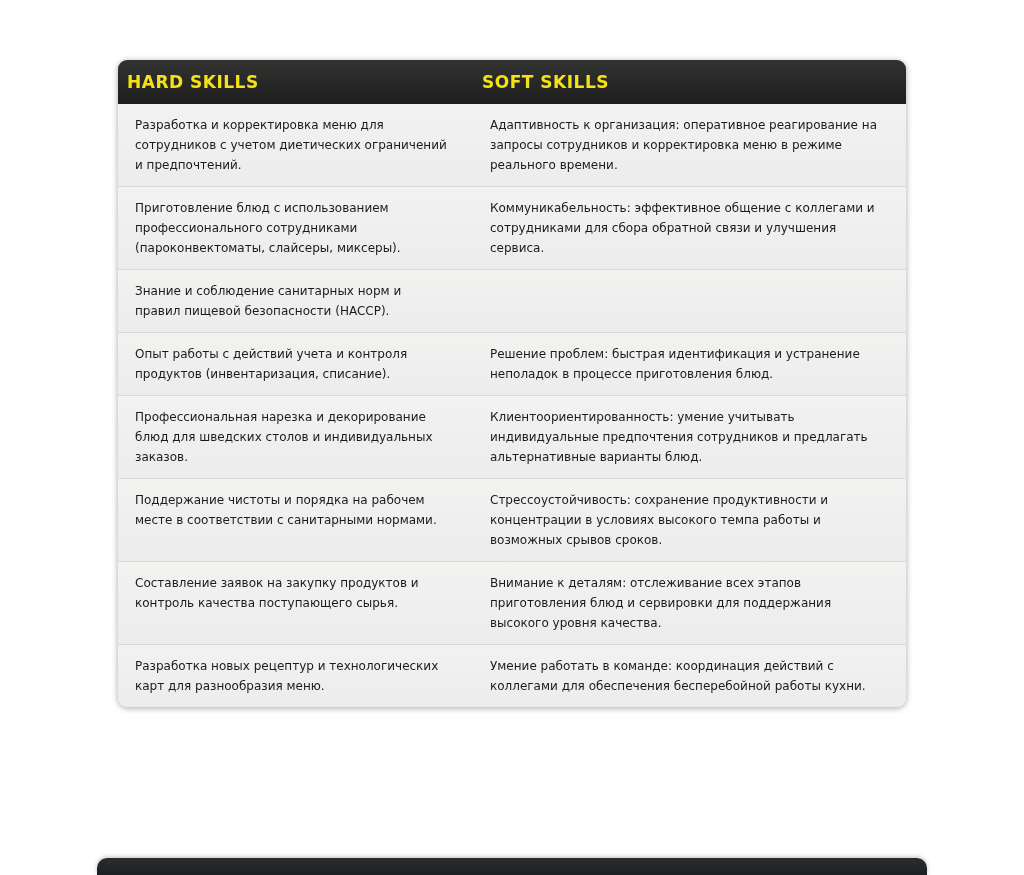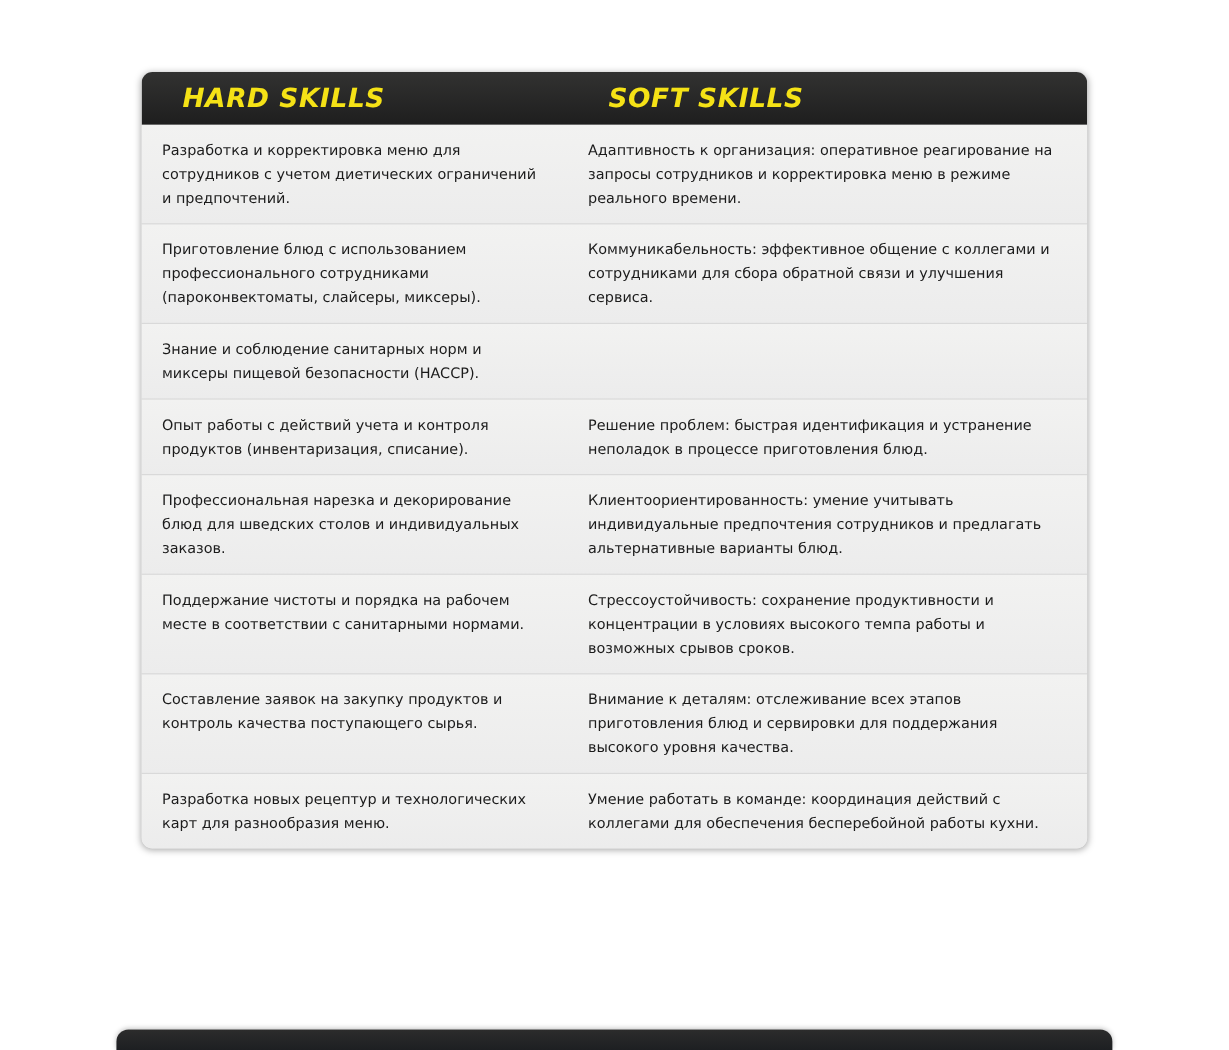--- a/index.html
+++ b/index.html
@@ -28,25 +28,24 @@
   .head {
     display: grid;
     grid-template-columns: 355px 1fr;
     background: linear-gradient(#323231, #1e1e1e);
     height: 44px;
     align-items: center;
   }
   .hcell {
     color: #f5e216;
     font-weight: bold;
-    font-size: 22px;
+    font-size: 17px;
     letter-spacing: 0.5px;
-    padding-left: 34px;
+    padding-left: 9px;
     text-transform: uppercase;
-    font-style: italic;
   }
   .row {
     display: grid;
     grid-template-columns: 355px 1fr;
     background: linear-gradient(#f2f2f1, #ececec);
   }
   .row + .row {
     border-top: 1px solid #d9d9d9;
   }
   .cell {
@@ -81,21 +80,21 @@
       <div class="cell">Разработка и корректировка меню для сотрудников с учетом диетических ограничений и предпочтений.</div>
       <div class="cell">Адаптивность к организация: оперативное реагирование на запросы сотрудников и корректировка меню в режиме реального времени.</div>
     </div>
 
     <div class="row">
       <div class="cell">Приготовление блюд с использованием профессионального сотрудниками (пароконвектоматы, слайсеры, миксеры).</div>
       <div class="cell">Коммуникабельность: эффективное общение с коллегами и сотрудниками для сбора обратной связи и улучшения сервиса.</div>
     </div>
 
     <div class="row">
-      <div class="cell">Знание и соблюдение санитарных норм и миксеры пищевой безопасности (HACCP).</div>
+      <div class="cell">Знание и соблюдение санитарных норм и правил пищевой безопасности (HACCP).</div>
     </div>
 
     <div class="row">
       <div class="cell">Опыт работы с действий учета и контроля продуктов (инвентаризация, списание).</div>
       <div class="cell">Решение проблем: быстрая идентификация и устранение неполадок в процессе приготовления блюд.</div>
     </div>
 
     <div class="row">
       <div class="cell">Профессиональная нарезка и декорирование блюд для шведских столов и индивидуальных заказов.</div>
       <div class="cell">Клиентоориентированность: умение учитывать индивидуальные предпочтения сотрудников и предлагать альтернативные варианты блюд.</div>

